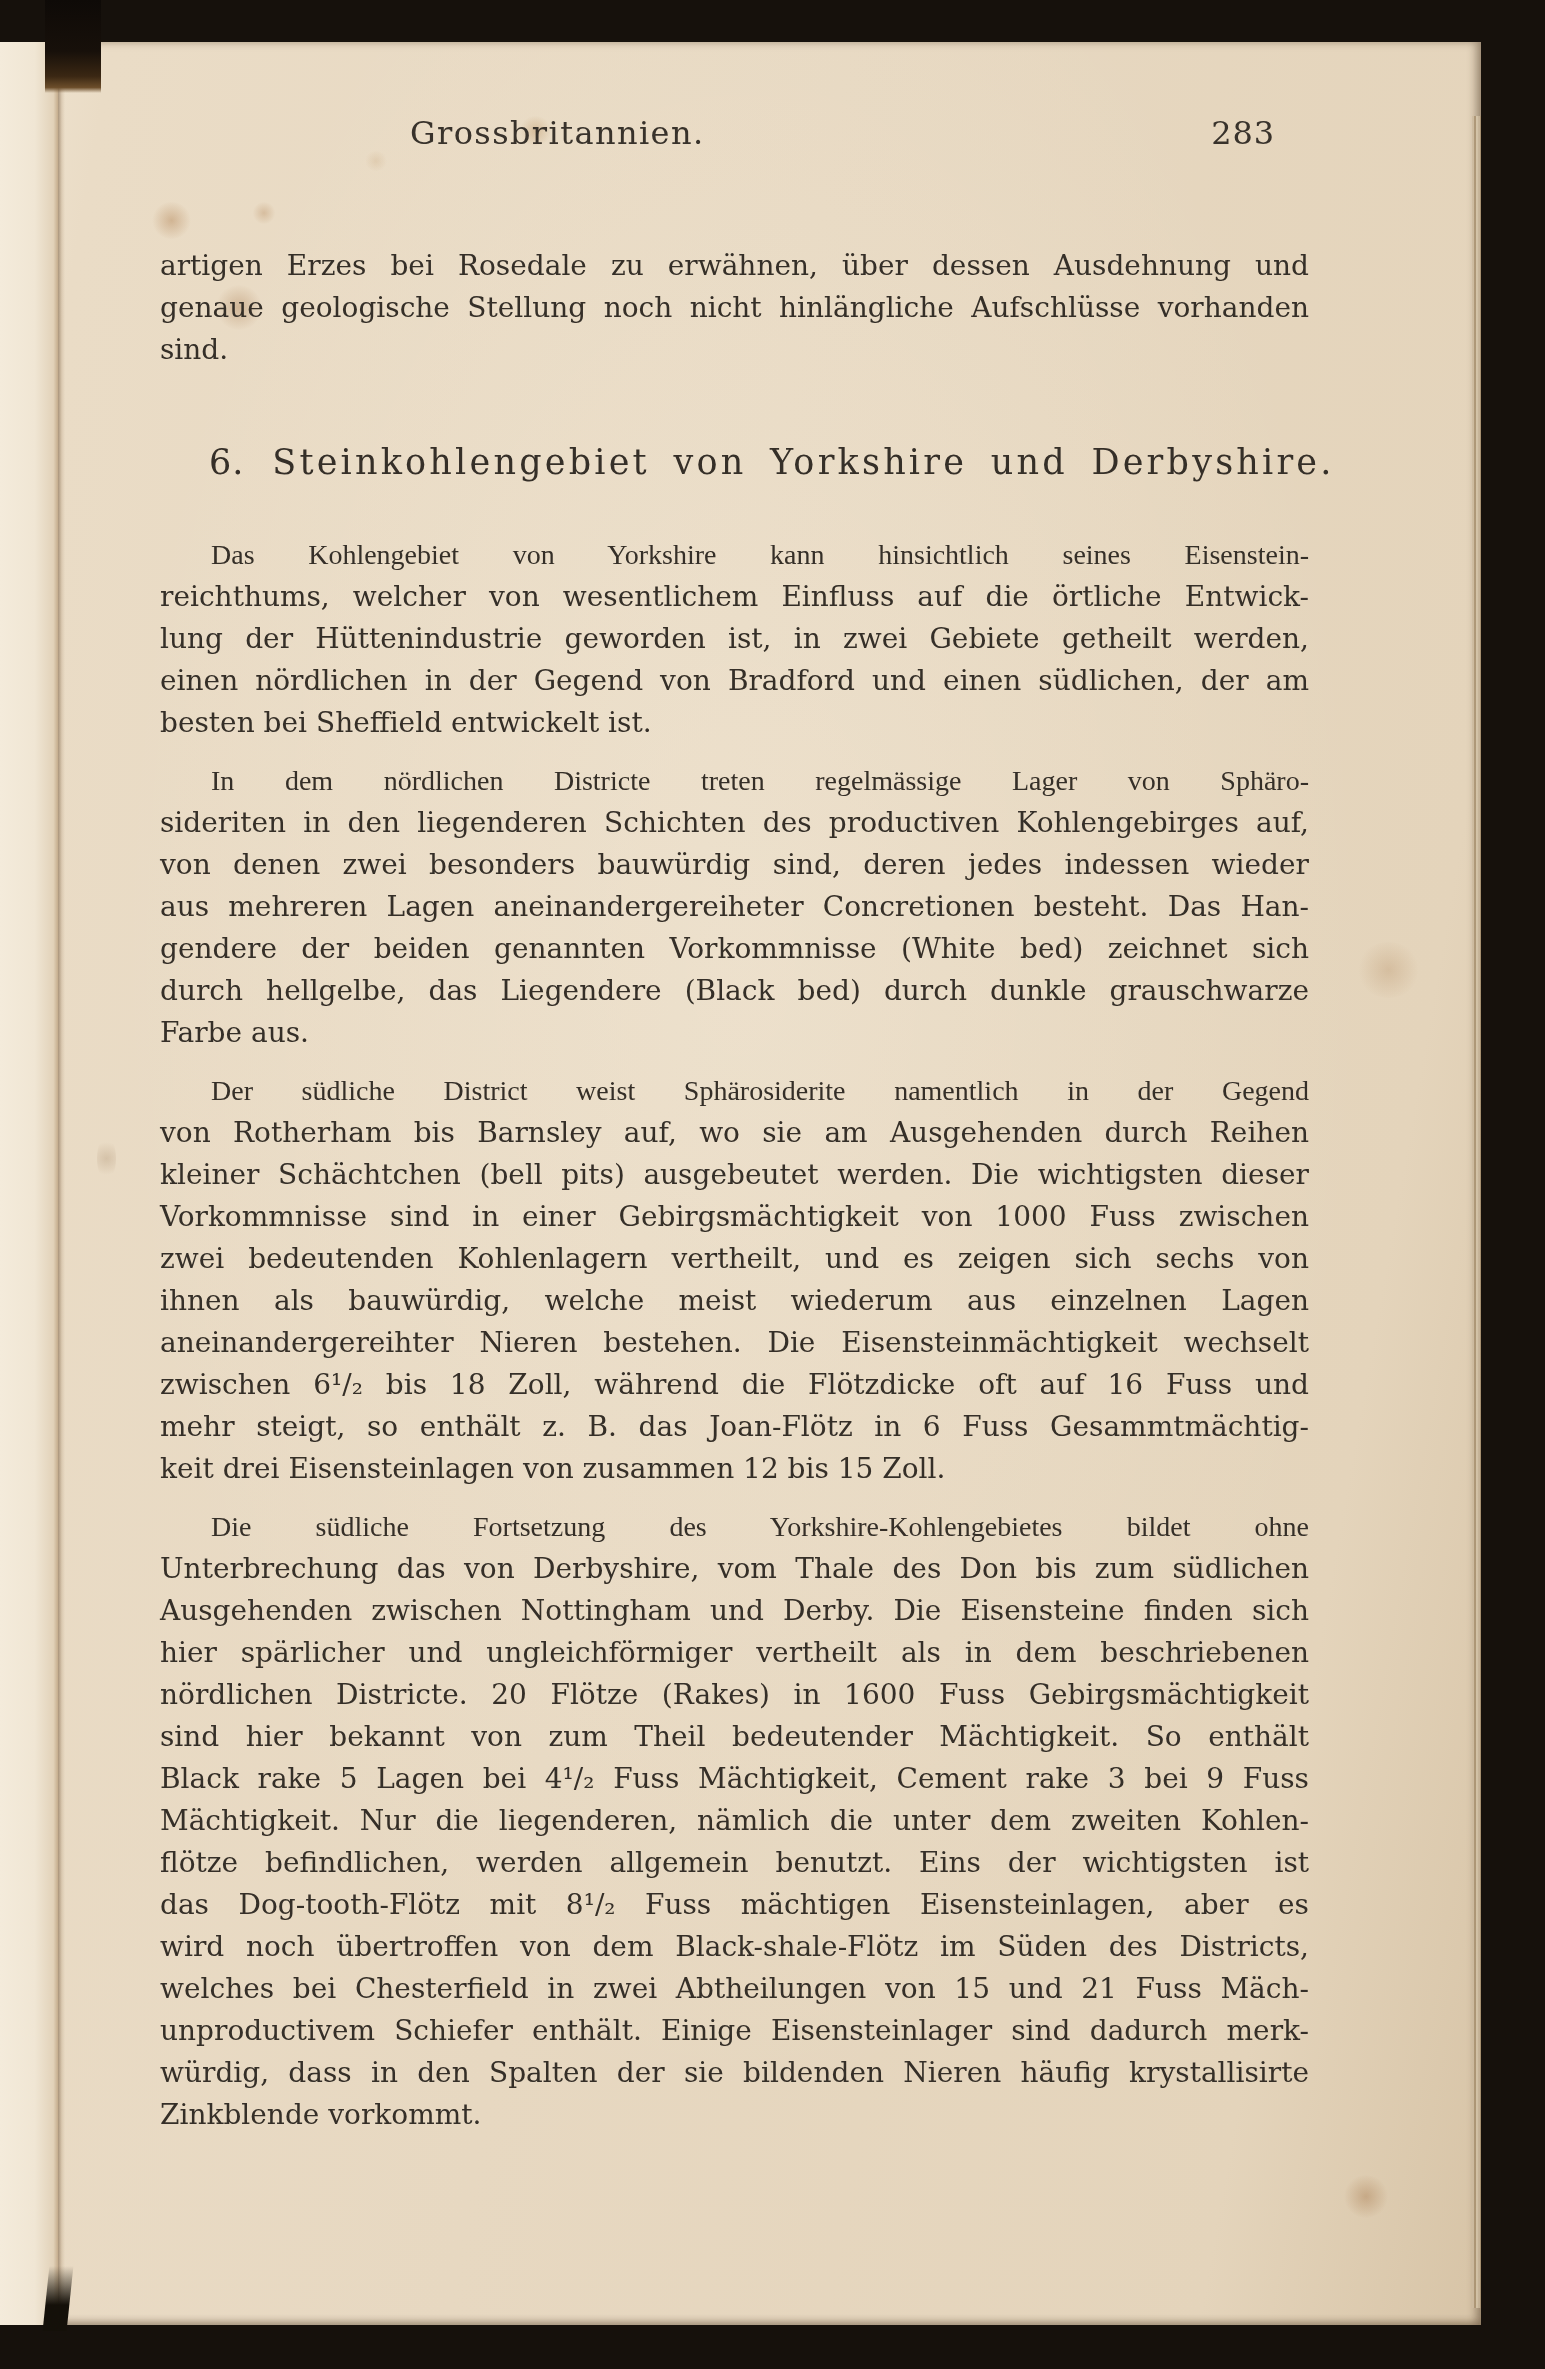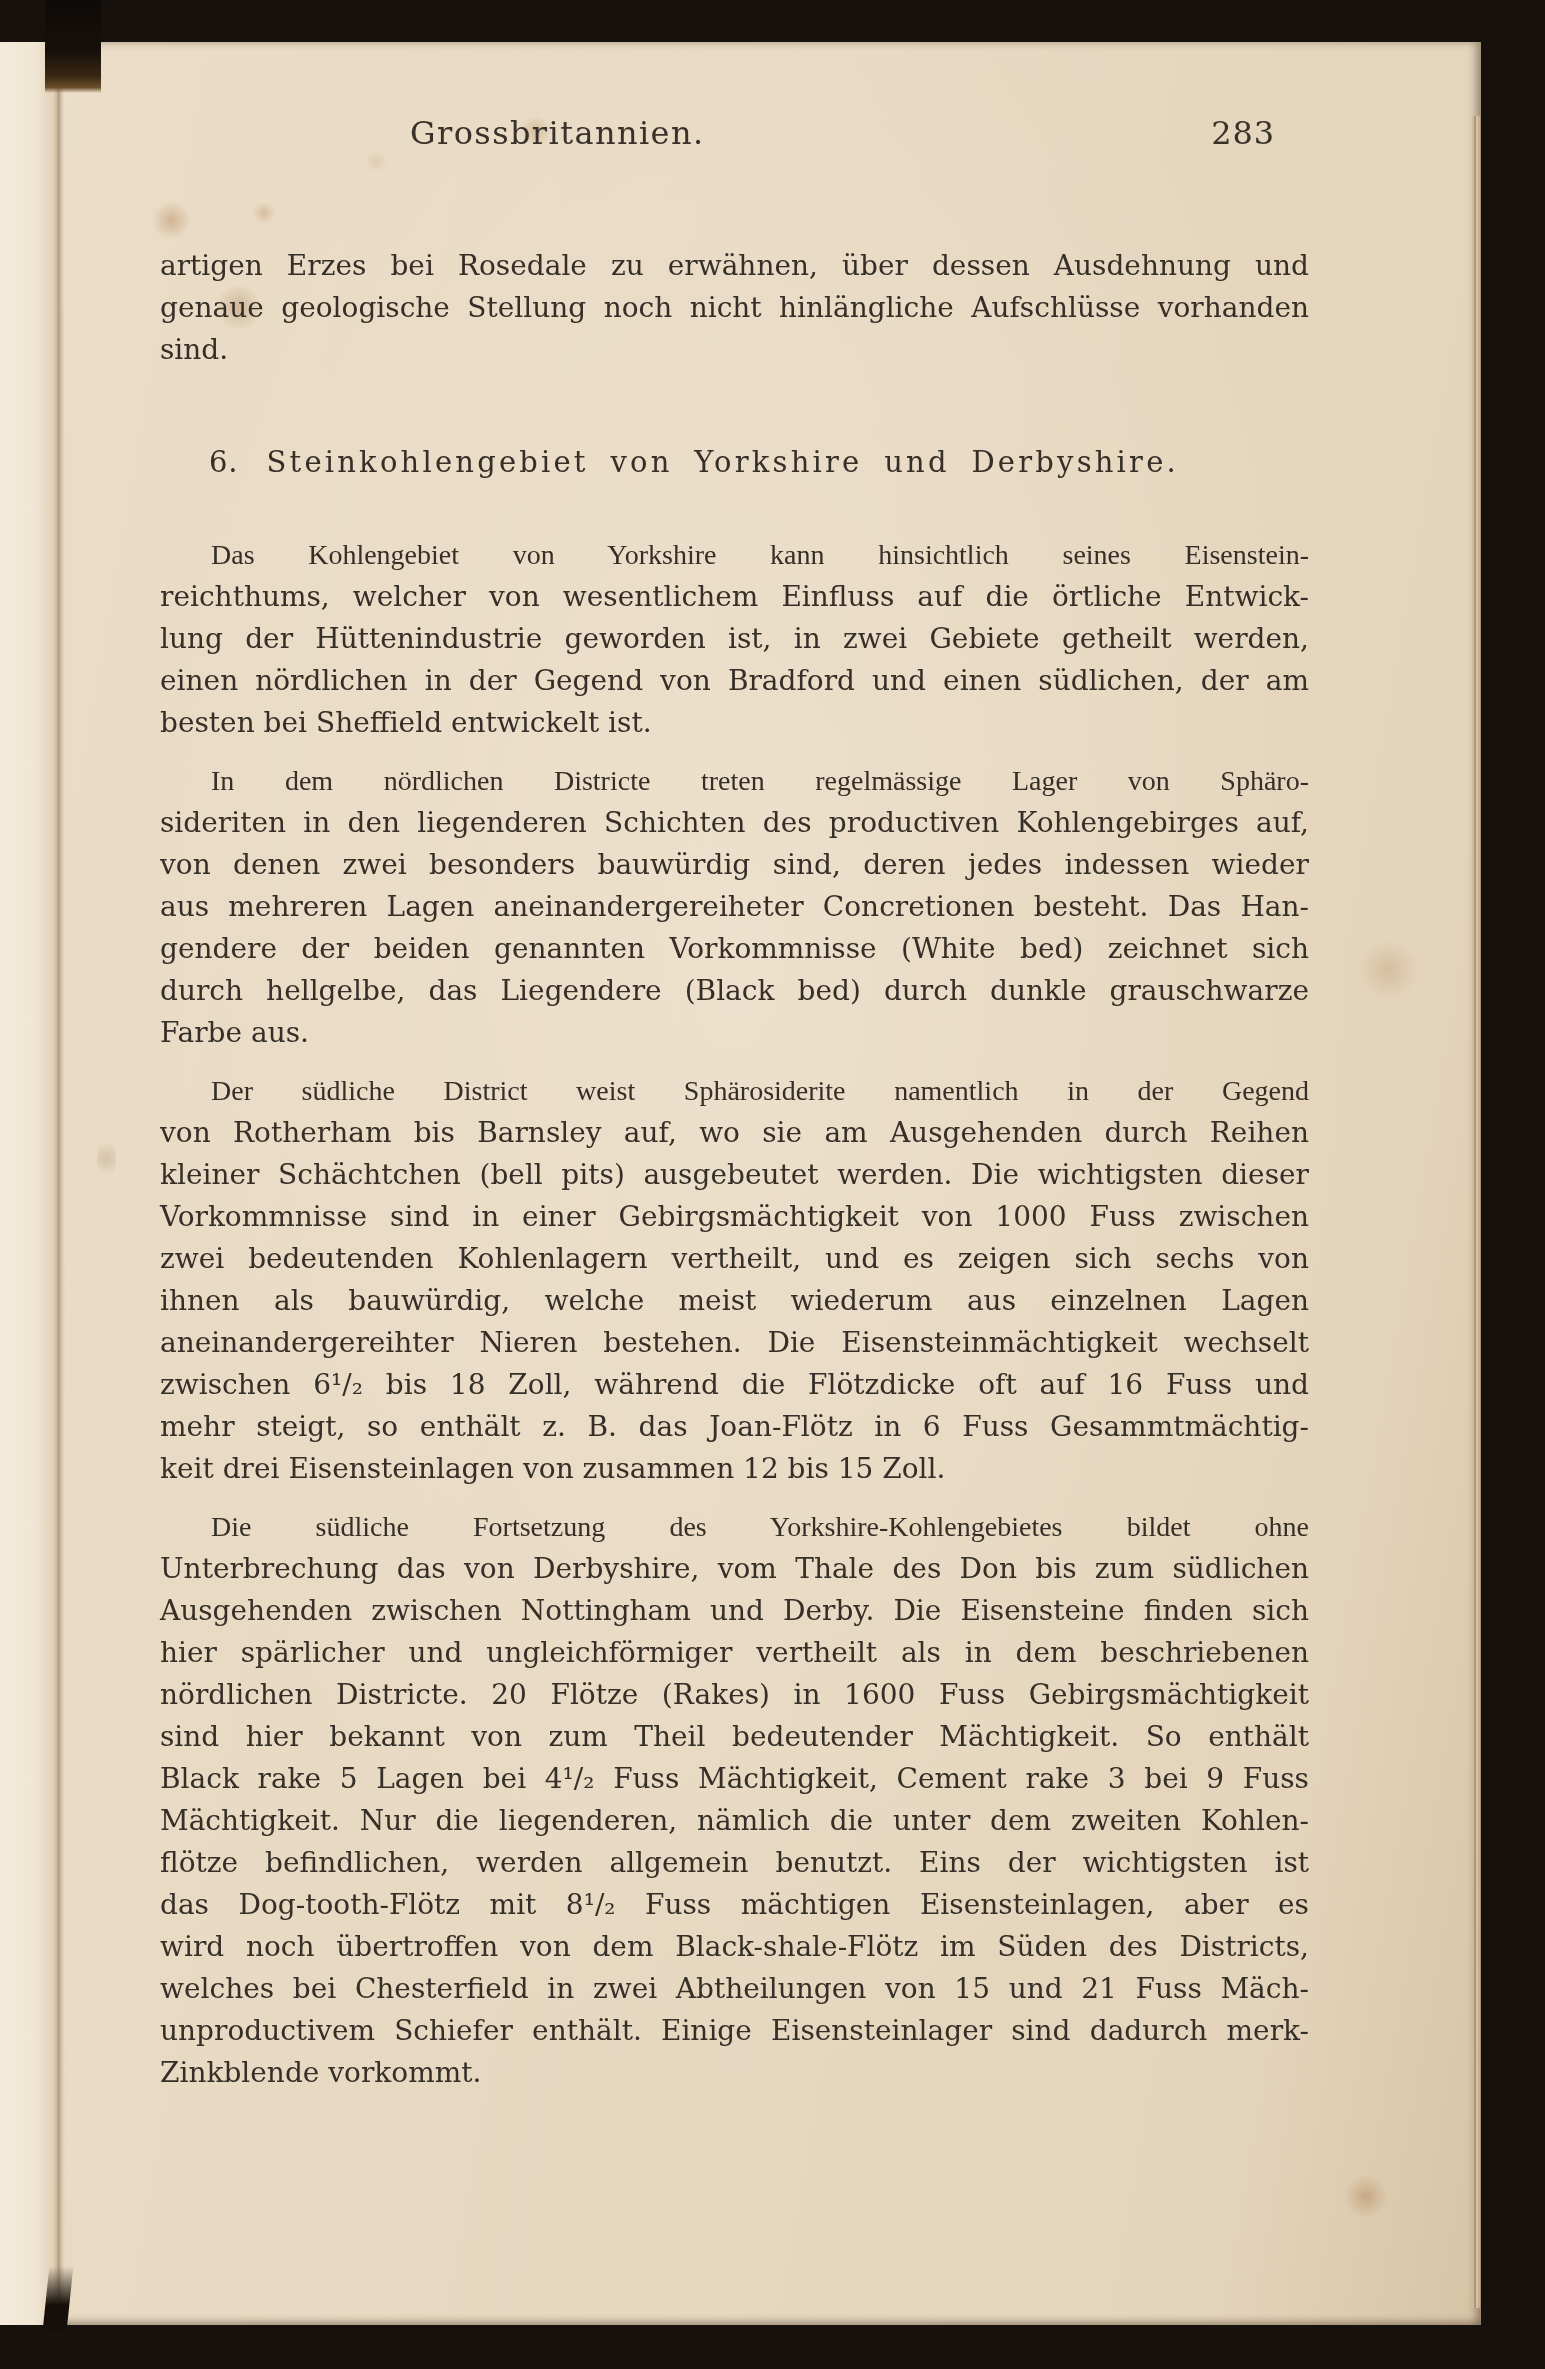--- a/index.html
+++ b/index.html
@@ -60,21 +60,21 @@
     font-size:28px;line-height:42px;
   }
   .para{margin:16px;}
   .line{text-align:justify;text-align-last:justify;white-space:normal;}
   .line.last{text-align-last:left;}
   .para.indent .line.first{text-indent:51px;font-family:Liberation Serif, serif;}
   .it{}
   
   .section-heading{
     margin:70px 0 51px 0;padding-left:65px;
-    font-size:29px;font-weight:normal;color:#352f28;
+    font-size:35px;font-weight:normal;color:#352f28;
     letter-spacing:3.2px;word-spacing:9.3px;white-space:nowrap;
   }
   .sh-num{letter-spacing:0.9px;margin-right:28px;}
 </style>
 </head>
 <body>
 
 <div class="page">
   <div class="left-edge"></div>
   <div class="crease"></div>
@@ -144,20 +144,21 @@
           <div class="line"><span>hier spärlicher und ungleichförmiger vertheilt als in dem beschriebenen</span></div>
           <div class="line"><span>nördlichen Districte.  20 Flötze (</span><span class="it">Rakes</span><span>) in 1600 Fuss Gebirgsmächtigkeit</span></div>
           <div class="line"><span>sind hier bekannt von zum Theil bedeutender Mächtigkeit.  So enthält</span></div>
           <div class="line"><span>Black rake 5 Lagen bei 4¹/₂ Fuss Mächtigkeit, Cement rake 3 bei 9 Fuss</span></div>
           <div class="line"><span>Mächtigkeit.  Nur die liegenderen, nämlich die unter dem zweiten Kohlen-</span></div>
           <div class="line"><span>flötze befindlichen, werden allgemein benutzt.  Eins der wichtigsten ist</span></div>
           <div class="line"><span>das Dog-tooth-Flötz mit 8¹/₂ Fuss mächtigen Eisensteinlagen, aber es</span></div>
           <div class="line"><span>wird noch übertroffen von dem Black-shale-Flötz im Süden des Districts,</span></div>
           <div class="line"><span>welches bei Chesterfield in zwei Abtheilungen von 15 und 21 Fuss Mäch-</span></div>
           <div class="line"><span>unproductivem Schiefer enthält.  Einige Eisensteinlager sind dadurch merk-</span></div>
+          <div class="line"><span>würdig, dass in den Spalten der sie bildenden Nieren häufig krystallisirte</span></div>
           <div class="line last"><span>Zinkblende vorkommt.</span></div>
         </div>
       </div>
   </div>
 
   <div class="spine-notch"></div>
 </div>
 
 
 </body></html>

